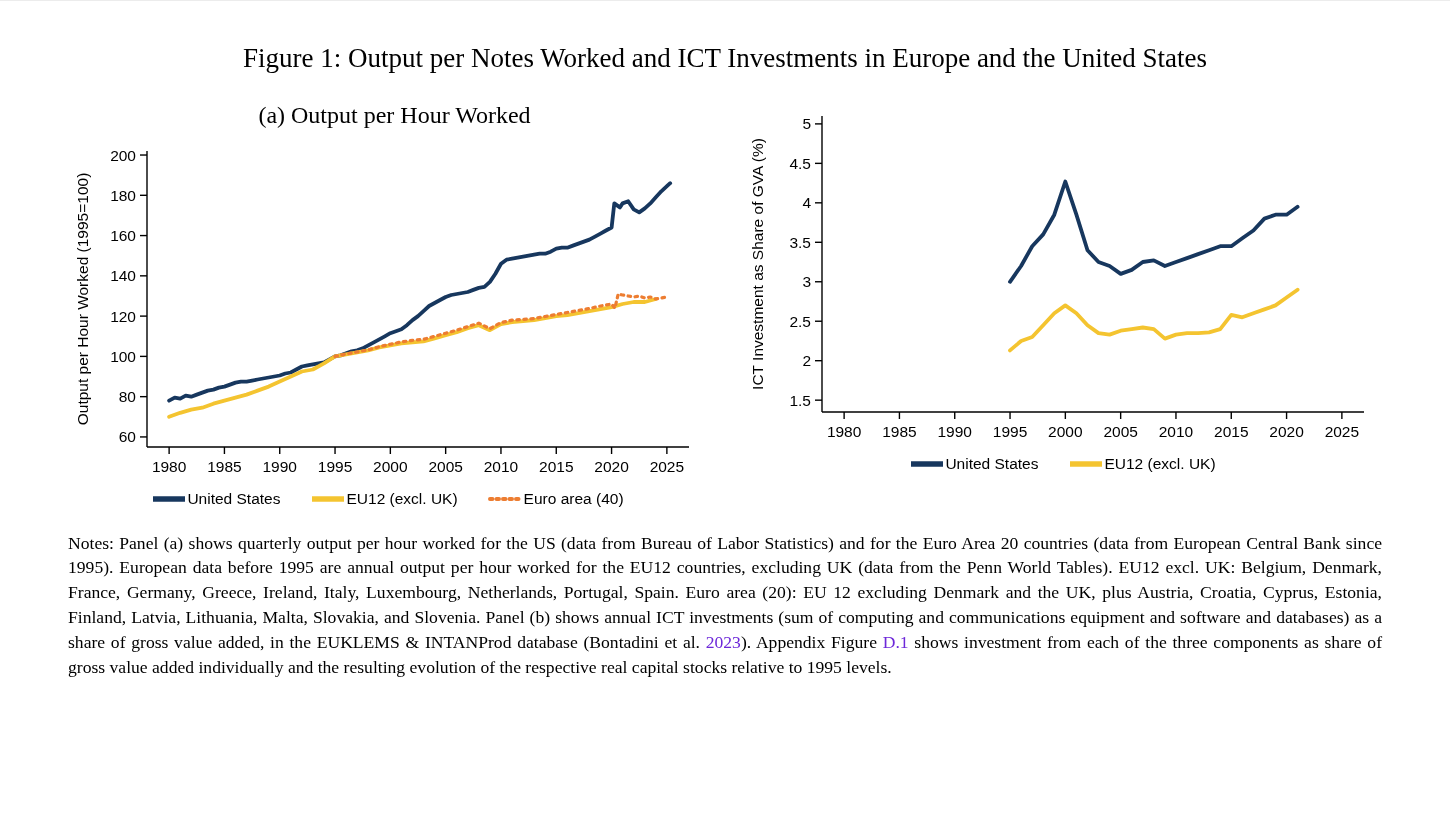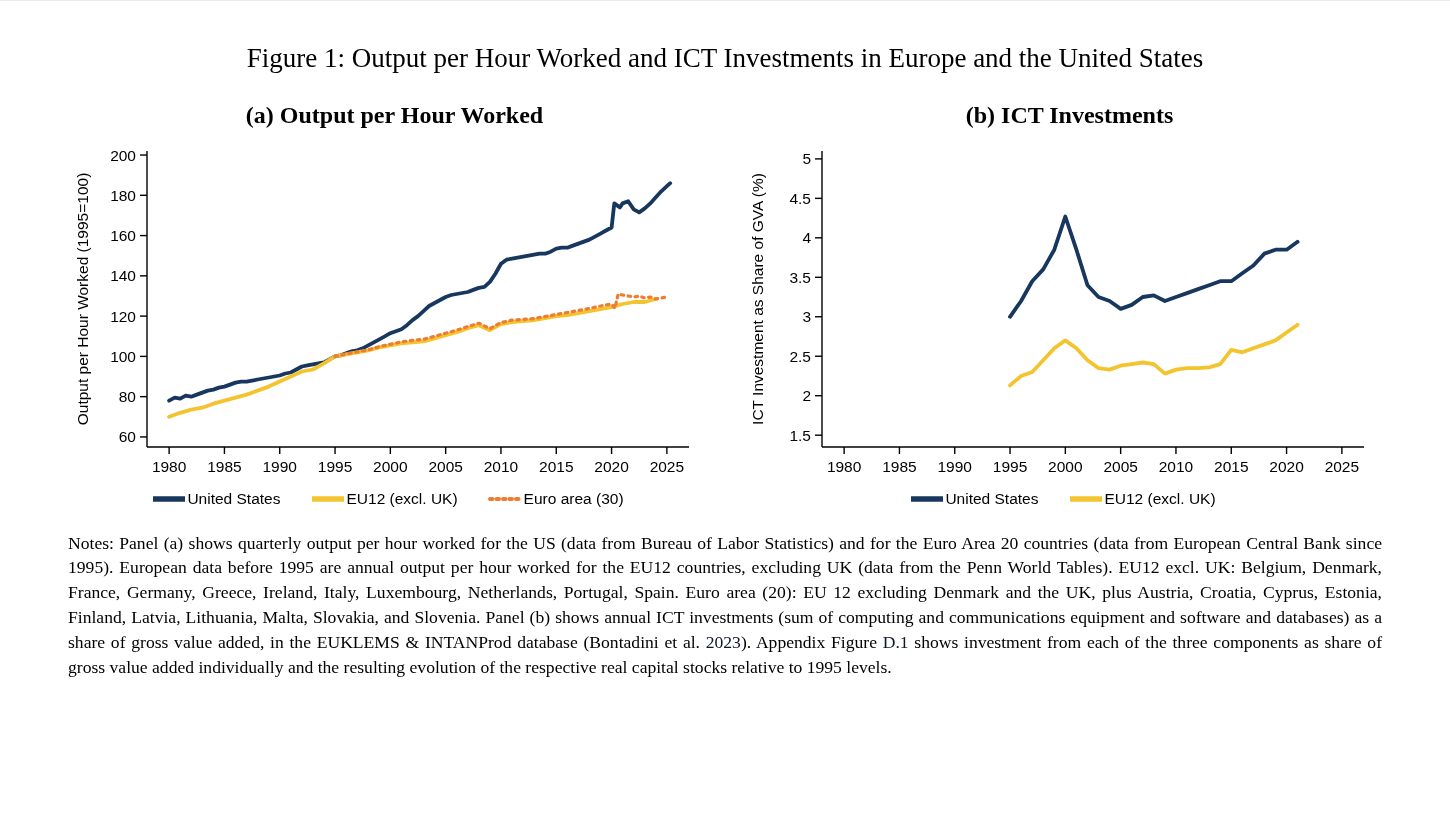--- a/index.html
+++ b/index.html
@@ -7,41 +7,41 @@
     width:1450px;height:822px;box-sizing:border-box;
     padding-top:42px;border-top:1px solid #ececec;
     font-family:"Liberation Serif",serif;color:#000;background:#fff;
     overflow:hidden;
   }
   .figure-title{
     font-size:27px;font-weight:400;text-align:center;margin:0 0 28px 0;
   }
   .panels{display:flex;justify-content:center;gap:30px;}
   .panel{width:645px;display:flex;flex-direction:column;align-items:center;}
-  .panel-title{font-size:24px;font-weight:700;margin:0 0 8px 14px;text-align:center;}
+  .panel-title{font-size:24px;font-weight:400;margin:0 0 8px 14px;text-align:center;}
   .chart{line-height:0;}
   .chart svg text{font-family:"Liberation Sans",sans-serif;fill:#000;}
   .legend{
     display:flex;justify-content:center;gap:30px;margin-top:2px;
     font-family:"Liberation Sans",sans-serif;font-size:15.5px;line-height:1;
   }
   .legend-item{display:flex;align-items:center;}
   .notes{
     width:1314px;margin:24px auto 0 auto;
     font-size:17.6px;line-height:1.42;text-align:justify;
   }
   .italic{}
-  .link{color:#0f172a;cursor:pointer;}
+  .link{color:#6d28d9;cursor:pointer;}
 </style>
 </head>
 <body>
 
 <div class="page">
 
-  <h1 class="figure-title">Figure 1: Output per Hour Worked and ICT Investments in Europe and the United States</h1>
+  <h1 class="figure-title">Figure 1: Output per Notes Worked and ICT Investments in Europe and the United States</h1>
 
   <div class="panels">
 
     <section class="panel">
       <h2 class="panel-title">(a) Output per Hour Worked</h2>
       <div class="chart"><svg viewBox="0 0 634 352" width="634" height="352">
             <line x1="76" y1="14" x2="76" y2="310" stroke="#000" stroke-width="1.4"></line>
             <line x1="76" y1="310" x2="618" y2="310" stroke="#000" stroke-width="1.4"></line>
             <line x1="69" y1="299.93197278911566" x2="76" y2="299.93197278911566" stroke="#000000" stroke-width="1.4"></line>
             <text x="65" y="305.43197278911566" text-anchor="end" font-size="15.5">60</text>
@@ -94,27 +94,26 @@
           <span class="legend-item">
             <svg width="36" height="10" viewBox="0 0 36 10">
               <line x1="2" y1="5" x2="34" y2="5" stroke="#f4c430" stroke-width="5.5"></line>
             </svg>
             <span>EU12 (excl. UK)</span>
           </span>
           <span class="legend-item">
             <svg width="36" height="10" viewBox="0 0 36 10">
               <line x1="2" y1="5" x2="34" y2="5" stroke="#ed7d31" stroke-width="4" stroke-dasharray="2.5 4" stroke-linecap="round"></line>
             </svg>
-            <span>Euro area (30)</span>
+            <span>Euro area (40)</span>
           </span>
         </div>
     </section>
 
     <section class="panel">
-      <h2 class="panel-title">(b) ICT Investments</h2>
       <div class="chart"><svg viewBox="0 0 634 352" width="634" height="352">
             <line x1="76" y1="14" x2="76" y2="310" stroke="#000" stroke-width="1.4"></line>
             <line x1="76" y1="310" x2="618" y2="310" stroke="#000" stroke-width="1.4"></line>
             <line x1="69" y1="298.15999999999997" x2="76" y2="298.15999999999997" stroke="#000000" stroke-width="1.4"></line>
             <text x="65" y="303.65999999999997" text-anchor="end" font-size="15.5">1.5</text>
             <line x1="69" y1="258.6933333333333" x2="76" y2="258.6933333333333" stroke="#000000" stroke-width="1.4"></line>
             <text x="65" y="264.1933333333333" text-anchor="end" font-size="15.5">2</text>
             <line x1="69" y1="219.2266666666667" x2="76" y2="219.2266666666667" stroke="#000000" stroke-width="1.4"></line>
             <text x="65" y="224.7266666666667" text-anchor="end" font-size="15.5">2.5</text>
             <line x1="69" y1="179.76" x2="76" y2="179.76" stroke="#000000" stroke-width="1.4"></line>

